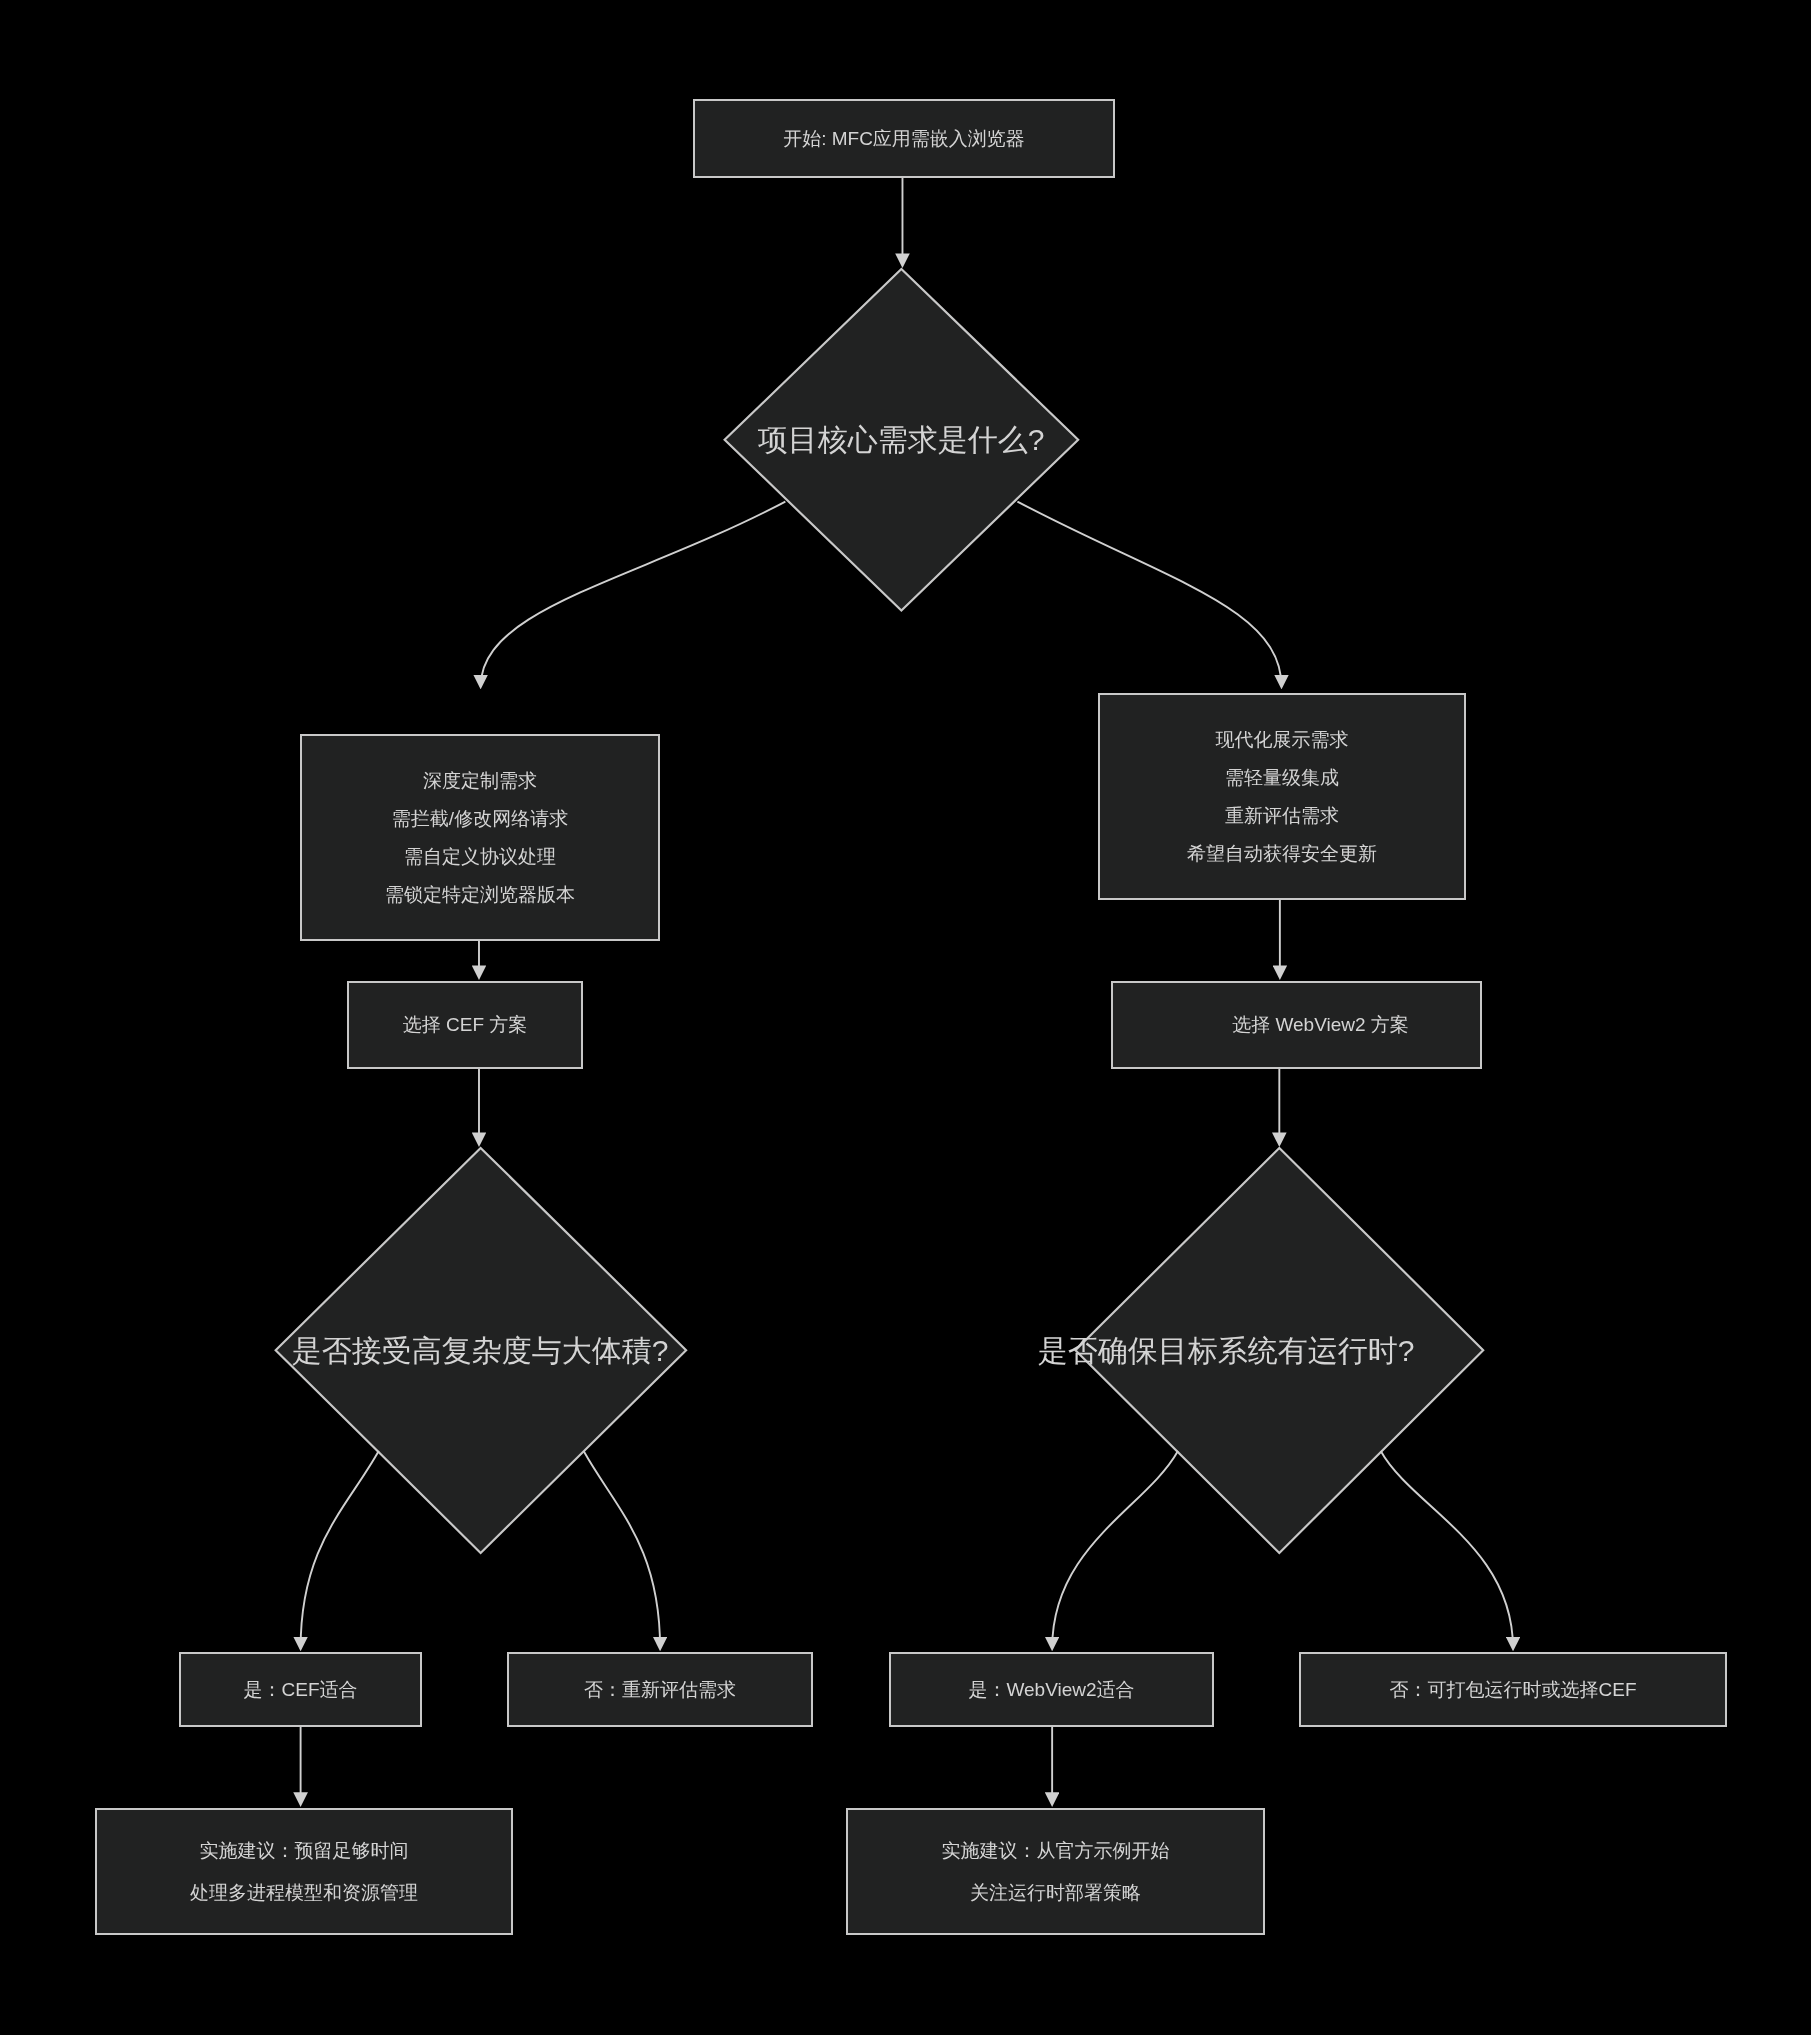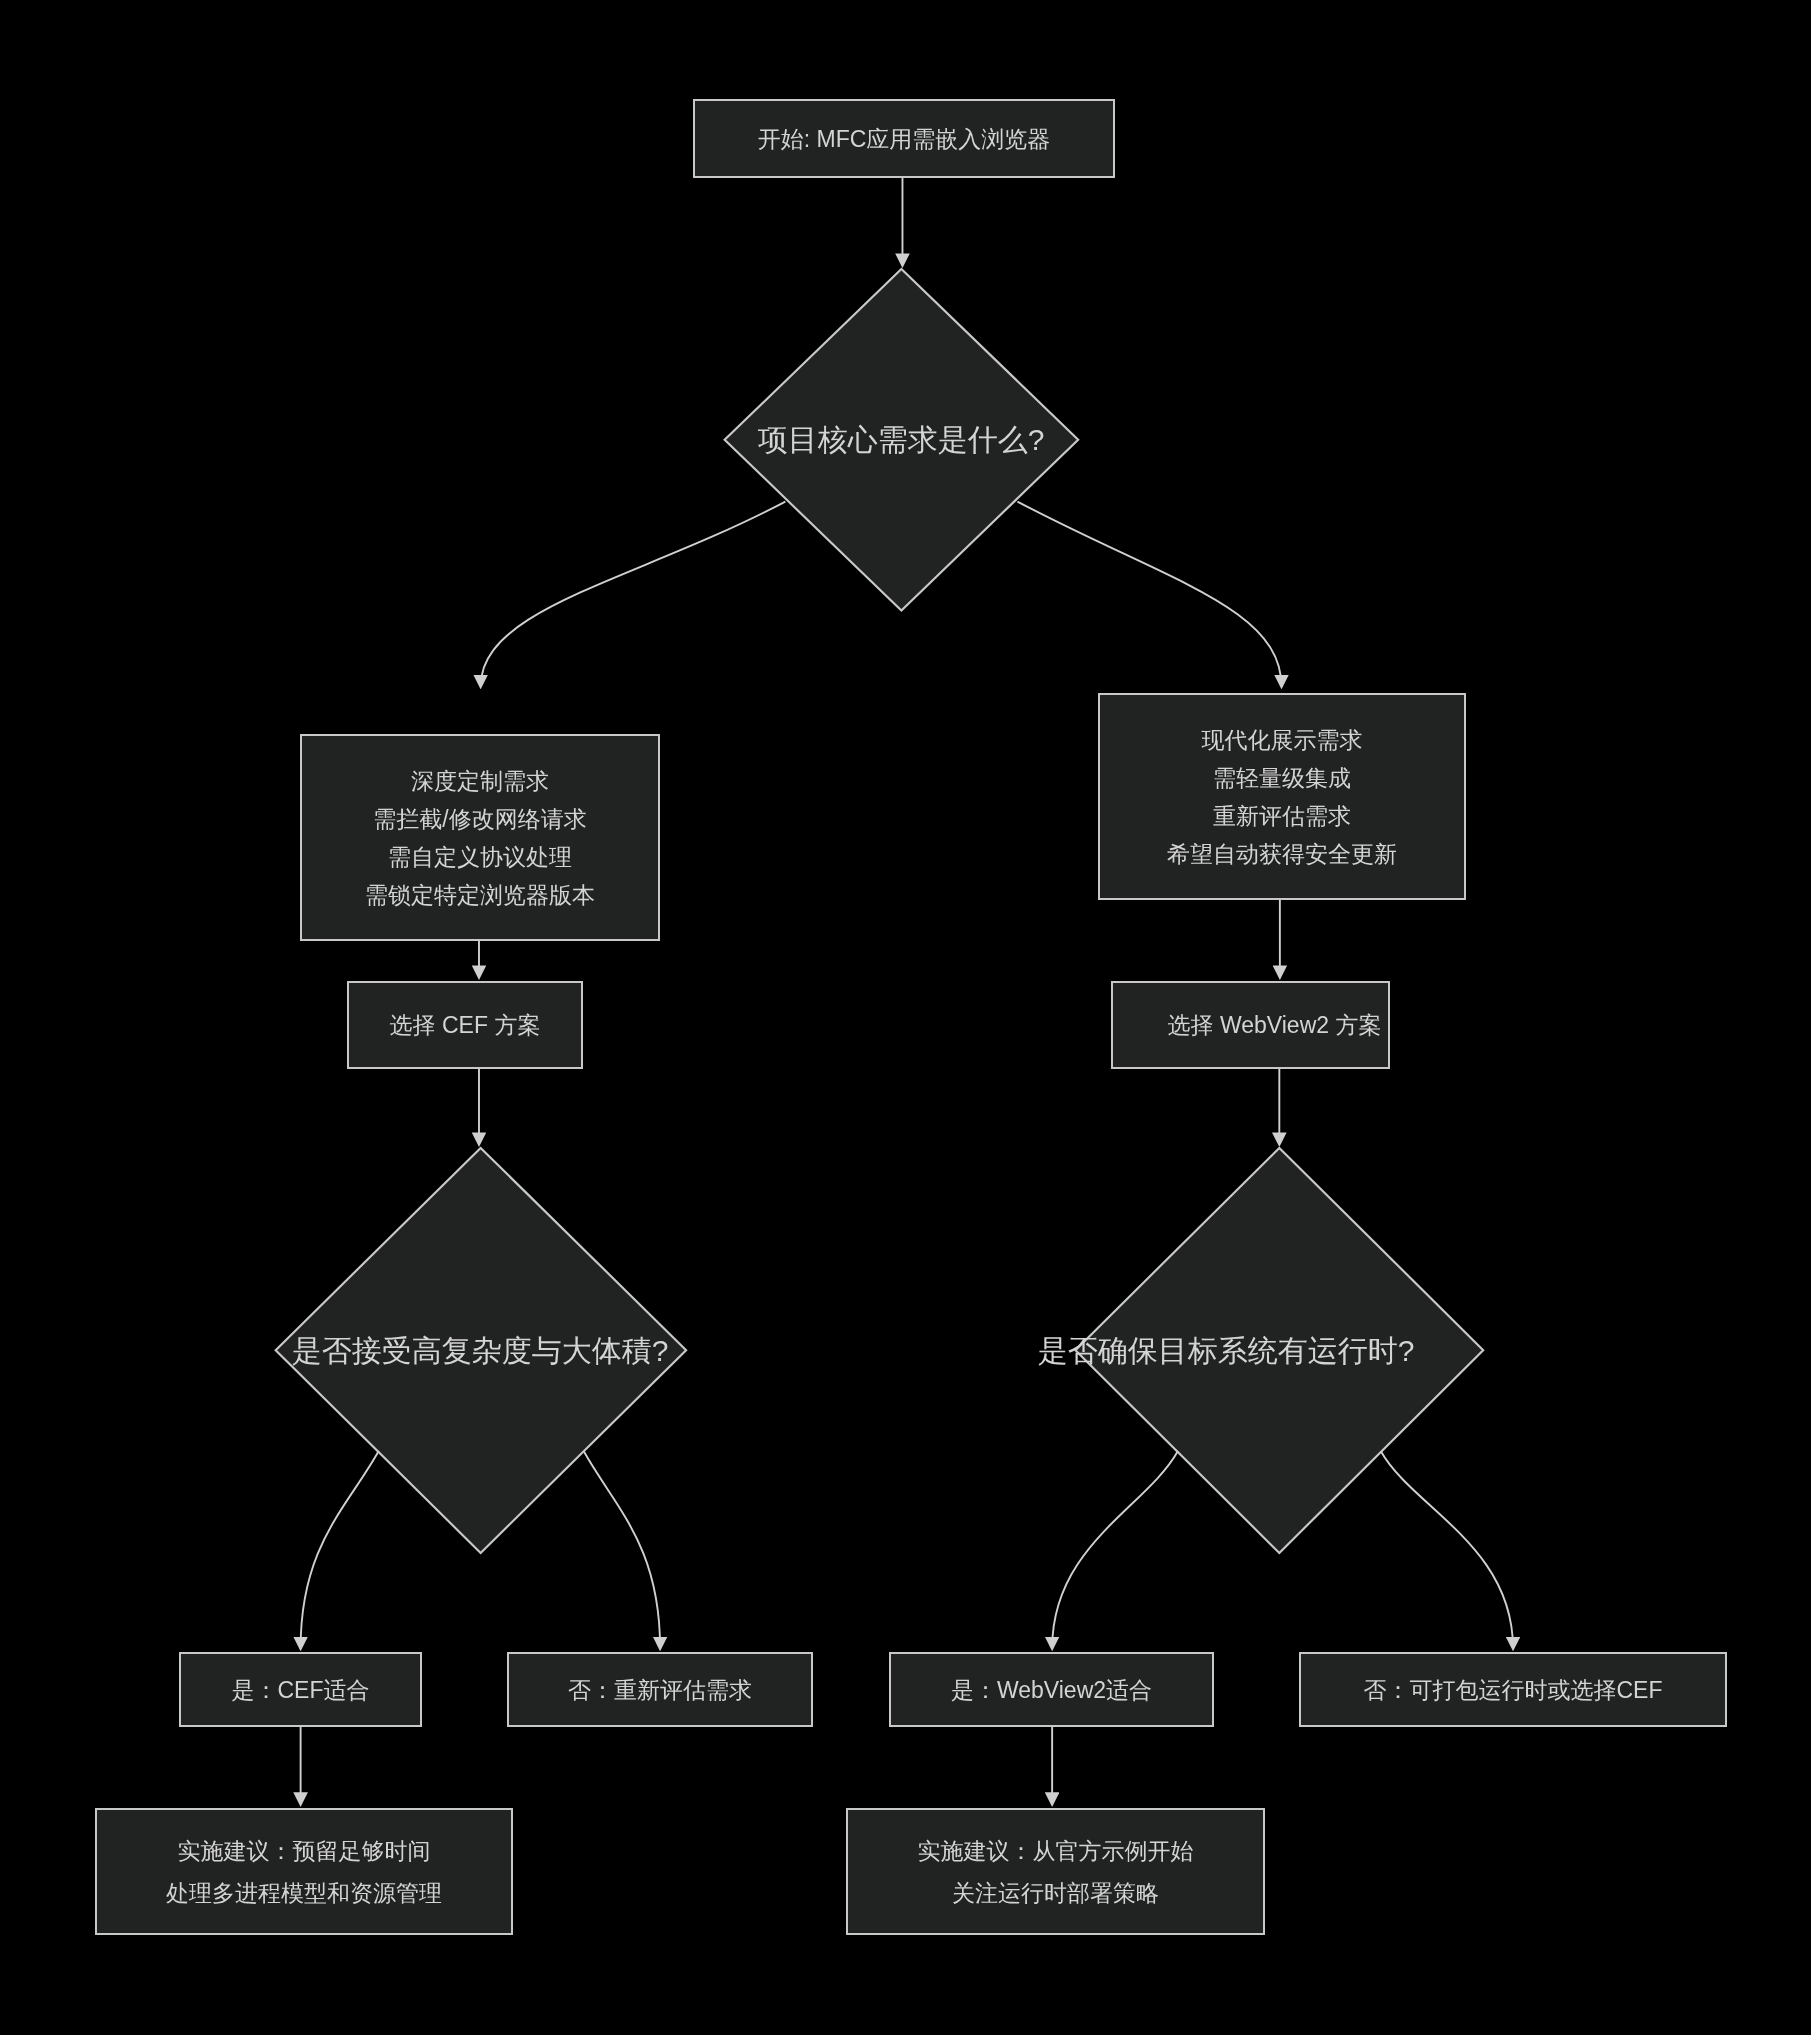--- a/index.html
+++ b/index.html
@@ -35,21 +35,21 @@
     fill: #212222;
     stroke: #c8c8c8;
     stroke-width: 4;
   }
   .node {
     position: absolute;
     box-sizing: border-box;
     background: #212222;
     border: 2.2px solid #c8c8c8;
     color: #d4d4d4;
-    font-size: 23px;
+    font-size: 19px;
     line-height: 38px;
     text-align: center;
     display: flex;
     flex-direction: column;
     align-items: center;
     justify-content: center;
   }
   .node .line {
     white-space: nowrap;
   }
@@ -114,21 +114,21 @@
     <div class="line">现代化展示需求</div>
     <div class="line">需轻量级集成</div>
     <div class="line">重新评估需求</div>
     <div class="line">希望自动获得安全更新</div>
   </div>
 
   <div class="node" style="left:347px; top:981px; width:236px; height:88px;">
     <div class="line">选择 CEF 方案</div>
   </div>
 
-  <div class="node" style="left:1111px; top:981px; width:279px; height:88px;padding-left:48px;">
+  <div class="node" style="left:1111px; top:981px; width:371px; height:88px;padding-left:48px;">
     <div class="line">选择 WebView2 方案</div>
   </div>
 
   <div class="node" style="left:179px; top:1652px; width:243px; height:75px;">
     <div class="line">是：CEF适合</div>
   </div>
 
   <div class="node" style="left:507px; top:1652px; width:306px; height:75px;">
     <div class="line">否：重新评估需求</div>
   </div>

